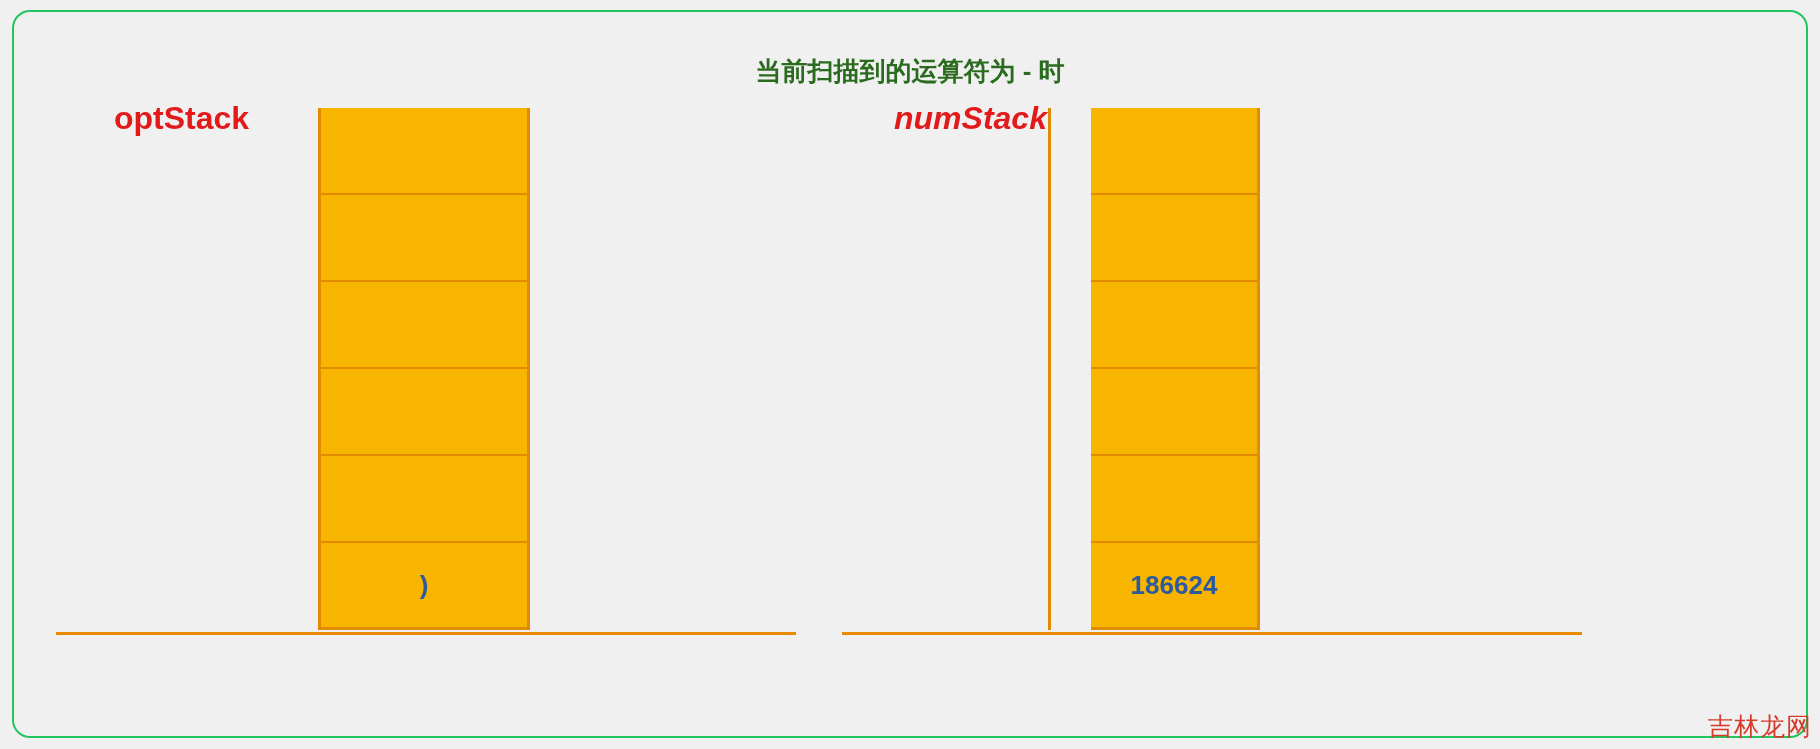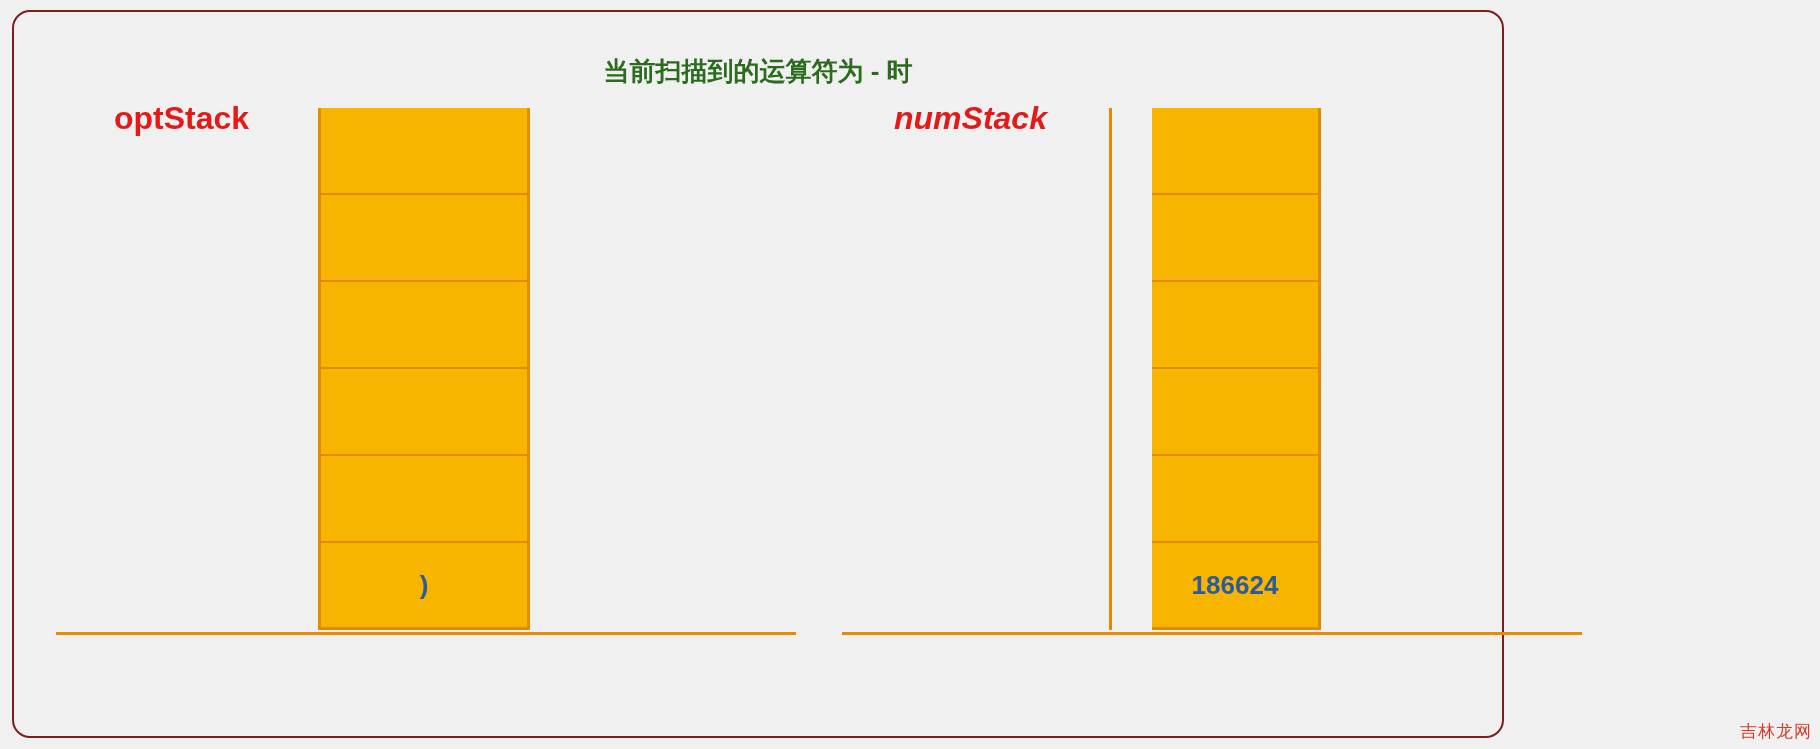--- a/index.html
+++ b/index.html
@@ -10,23 +10,23 @@
     font-family: "Microsoft YaHei", "Segoe UI", Arial, sans-serif;
     width: 1820px;
     height: 749px;
     overflow: hidden;
     position: relative;
   }
   .frame {
     position: absolute;
     left: 12px;
     top: 10px;
-    width: 1492px;
+    width: 1796px;
     height: 728px;
-    border: 2px solid #7f1d1d;
+    border: 2px solid #22c55e;
     border-radius: 18px;
     background: #f0f0f0;
   }
   .title {
     position: absolute;
     top: 42px;
     left: 0;
     width: 100%;
     text-align: center;
     font-size: 26px;
@@ -44,21 +44,21 @@
 
   .stack {
     position: absolute;
     width: 212px;
     display: flex;
     flex-direction: column;
     border-left: 3px solid #e08b00;
     border-right: 3px solid #e08b00;
   }
   .stack-opt { left: 304px; top: 96px; }
-  .stack-num { left: 1095px; top: 96px; padding-left: 40px; }
+  .stack-num { left: 1034px; top: 96px; padding-left: 40px; }
 
   .cell {
     height: 87px;
     background: #f7b500;
     border-bottom: 2px solid #e08b00;
     display: flex;
     align-items: center;
     justify-content: center;
     font-size: 26px;
     font-weight: 700;
@@ -71,21 +71,21 @@
     height: 0;
     border-top: 3px solid #e88b00;
   }
   .base-opt { left: 42px; top: 620px; width: 740px; }
   .base-num { left: 828px; top: 620px; width: 740px; }
 
   .watermark {
     position: absolute;
     right: 8px;
     bottom: 6px;
-    font-size: 17px;
+    font-size: 25px;
     color: #d63b2a;
     letter-spacing: 1px;
   }
 </style>
 </head>
 <body>
 
 <div class="frame">
 
   <div class="title">当前扫描到的运算符为  -  时</div>

